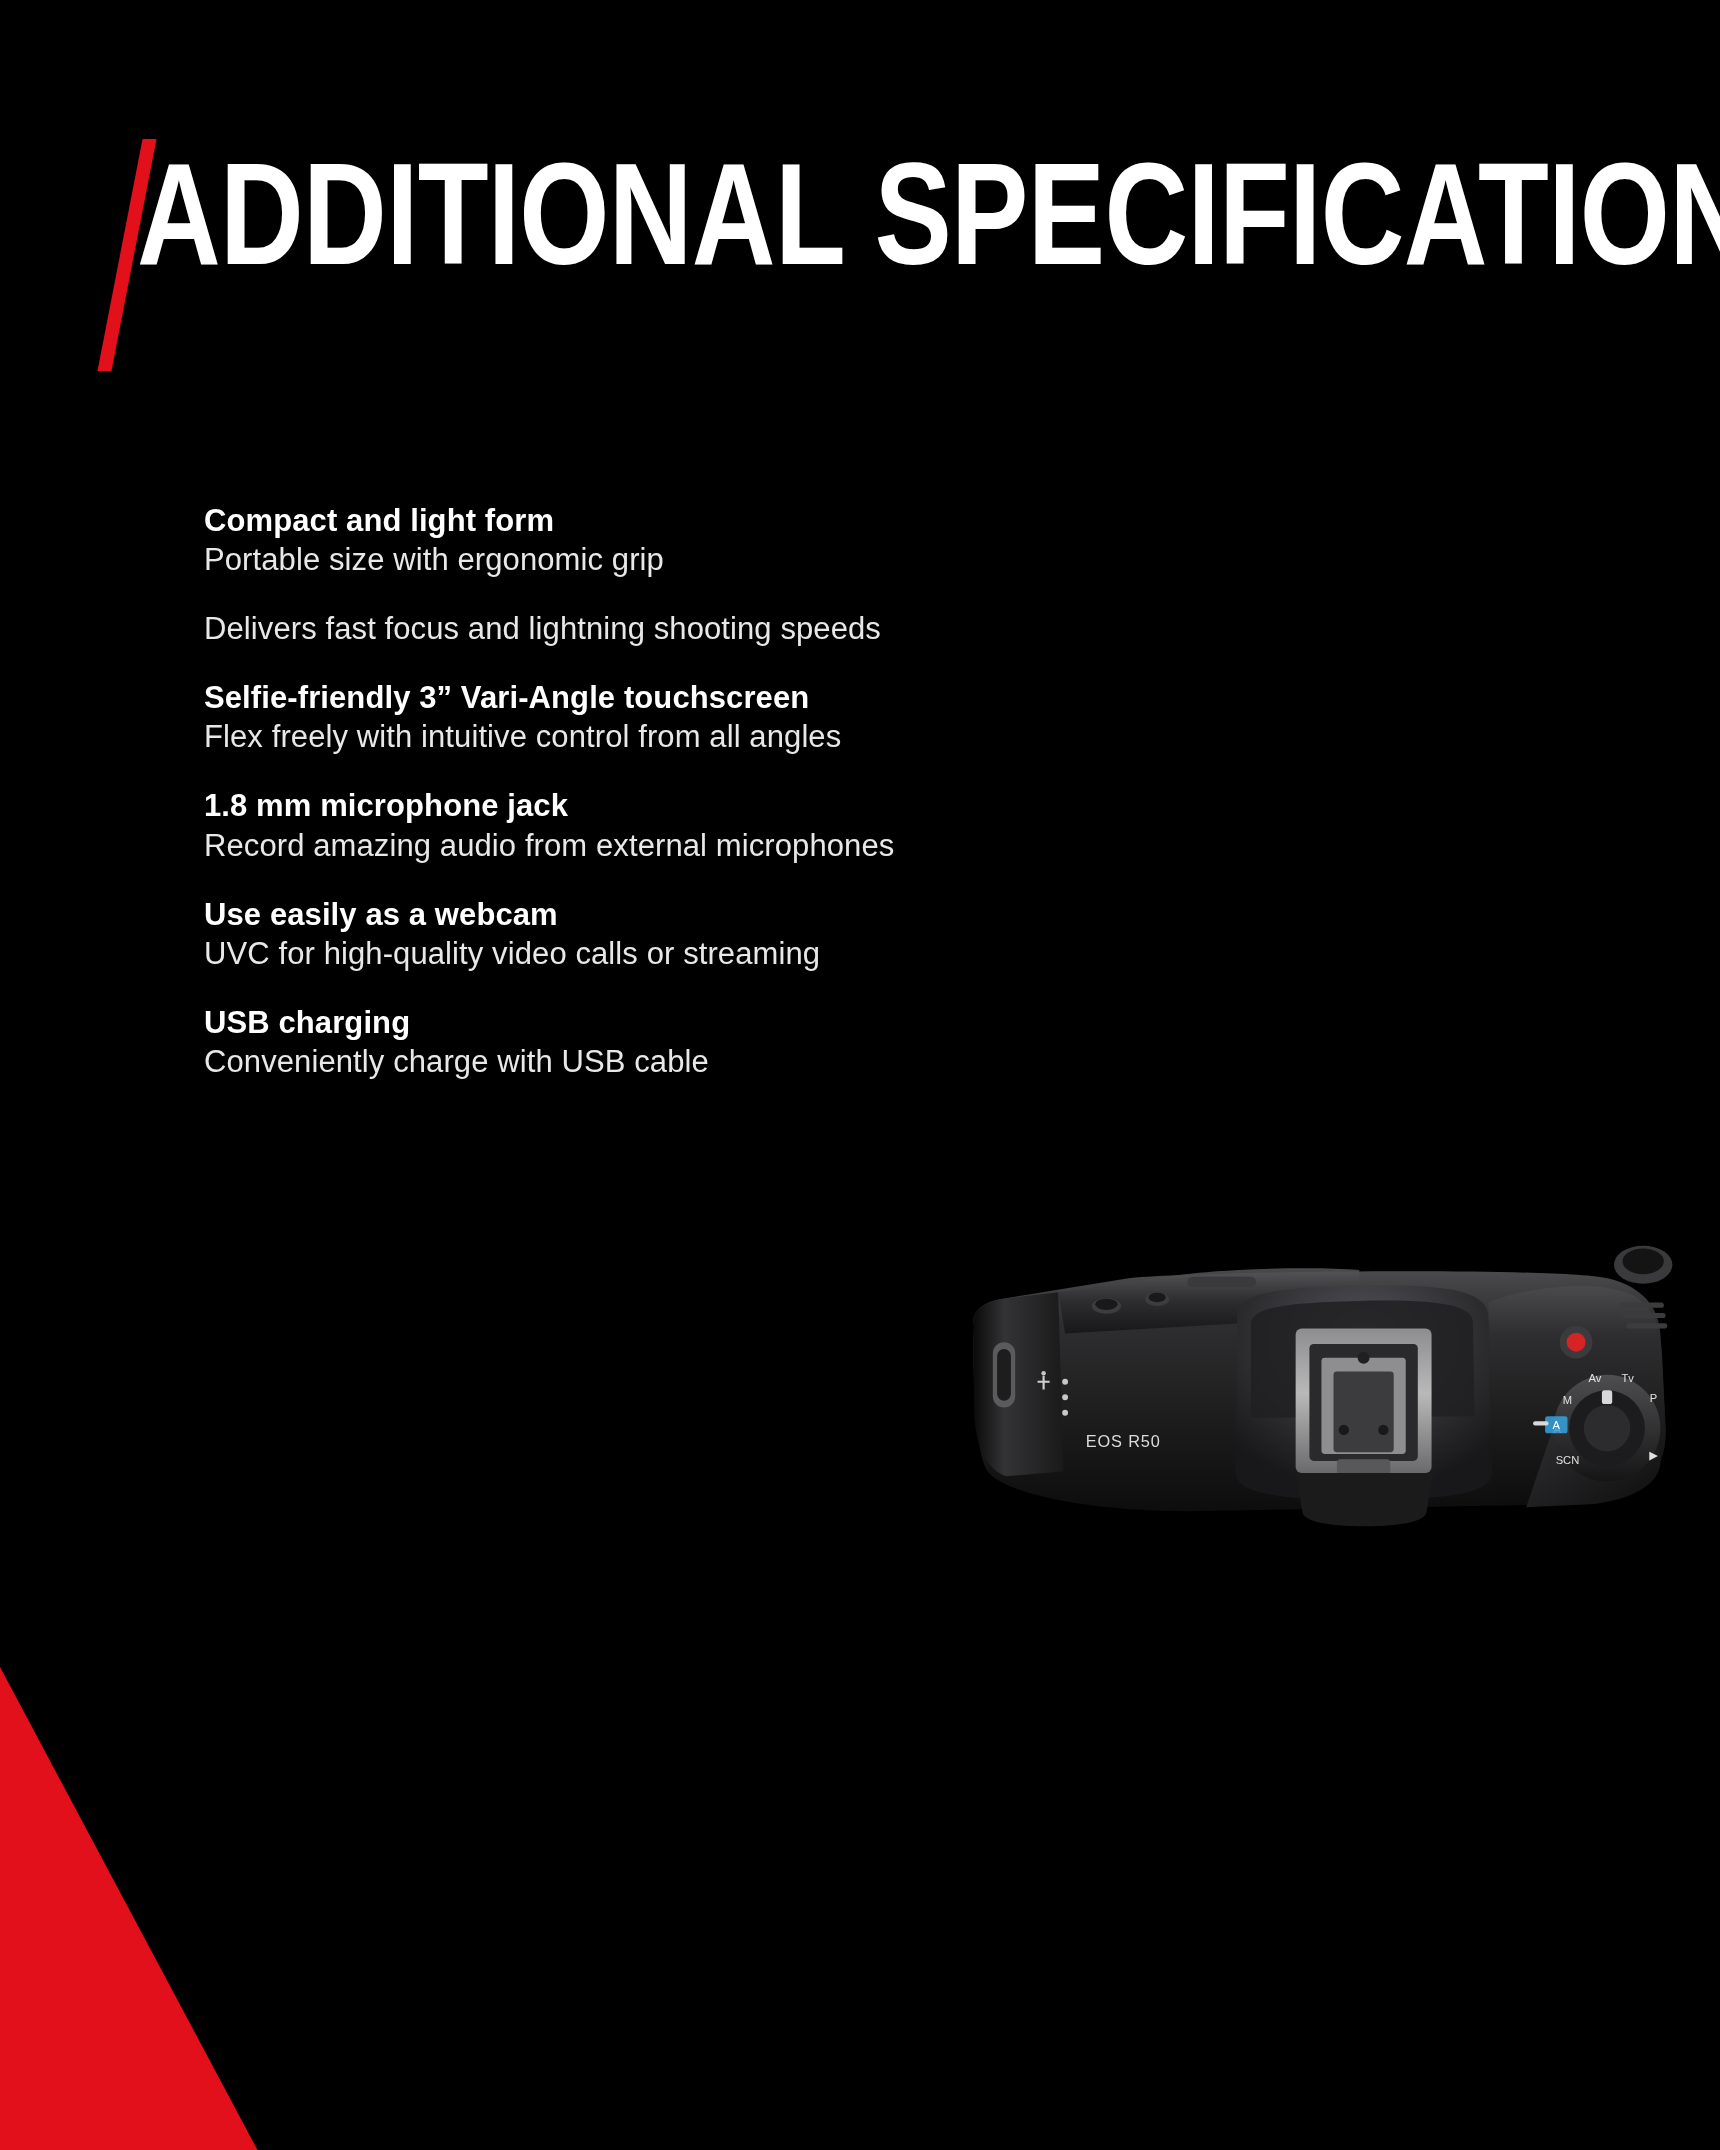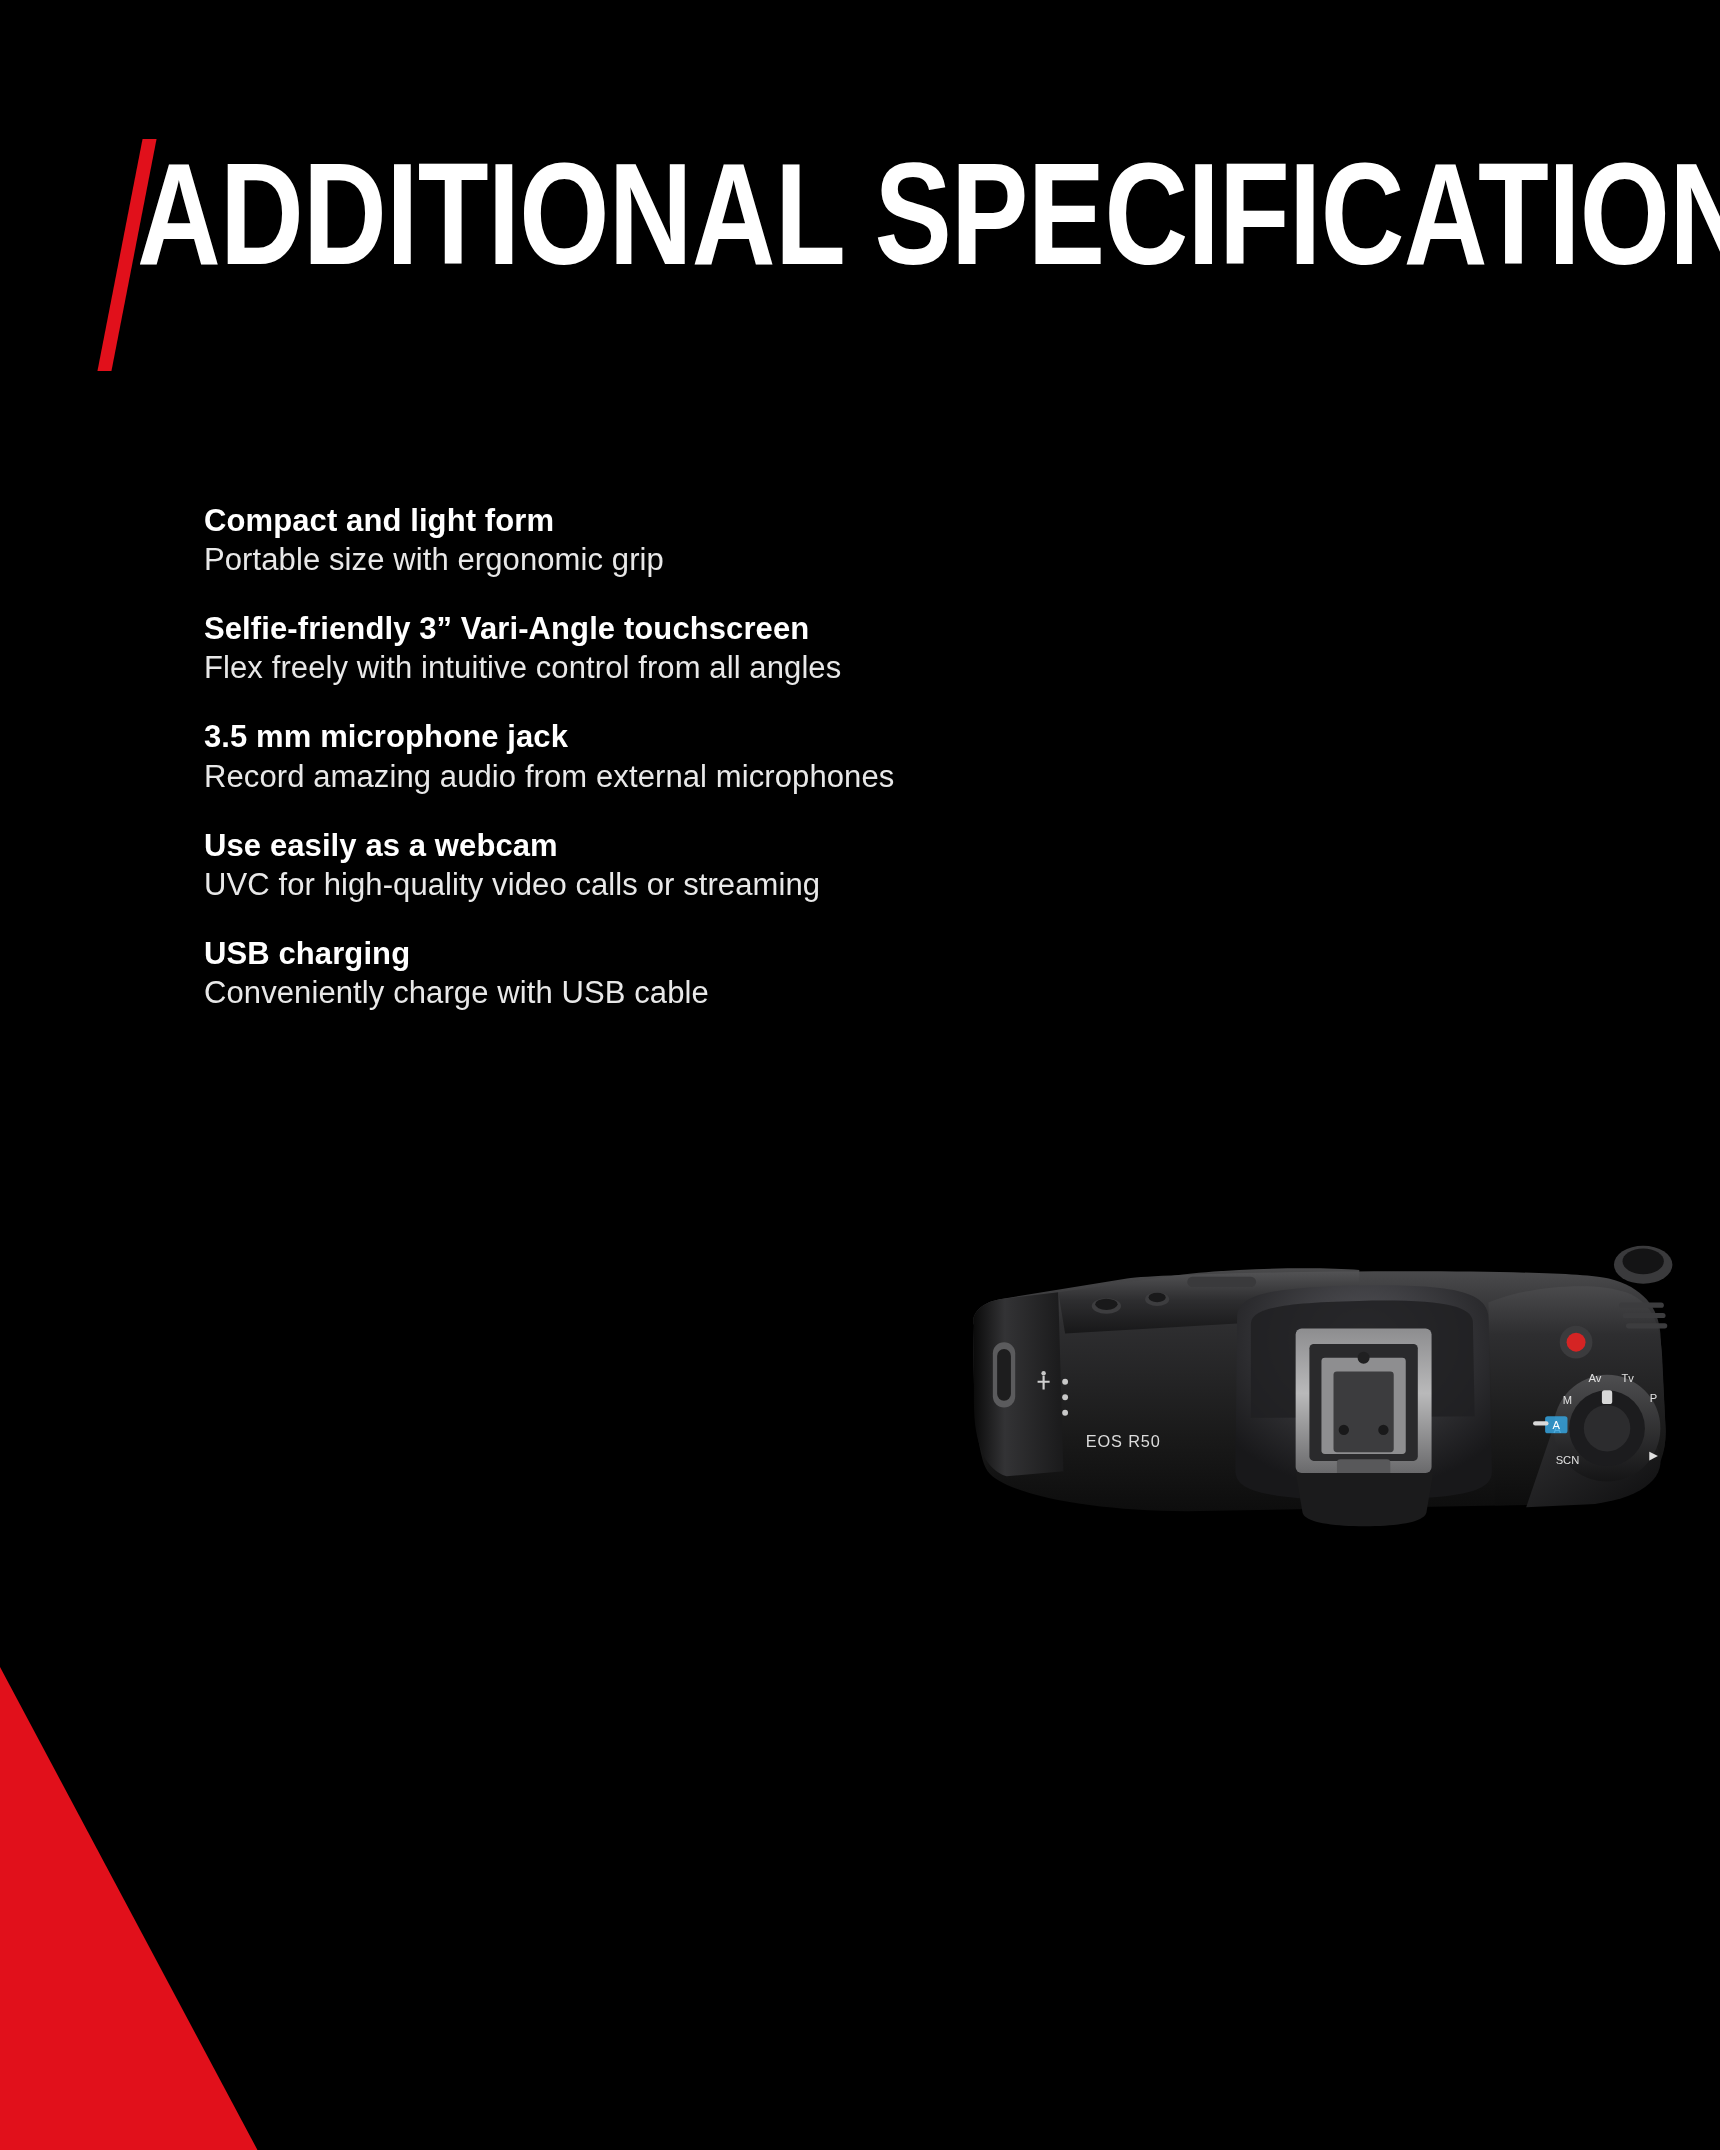--- a/index.html
+++ b/index.html
@@ -116,29 +116,30 @@
 </div>
 
 <div class="spec-list">
 
   <div class="spec-item">
     <p class="spec-title">Compact and light form</p>
     <p class="spec-desc">Portable size with ergonomic grip</p>
   </div>
 
   <div class="spec-item">
+    <p class="spec-desc">Delivers fast focus and lightning shooting speeds</p>
   </div>
 
   <div class="spec-item">
     <p class="spec-title">Selfie-friendly 3” Vari-Angle touchscreen</p>
     <p class="spec-desc">Flex freely with intuitive control from all angles</p>
   </div>
 
   <div class="spec-item">
-    <p class="spec-title">3.5 mm microphone jack</p>
+    <p class="spec-title">1.8 mm microphone jack</p>
     <p class="spec-desc">Record amazing audio from external microphones</p>
   </div>
 
 
   <div class="spec-item">
     <p class="spec-title">Use easily as a webcam</p>
     <p class="spec-desc">UVC for high-quality video calls or streaming</p>
   </div>
 
   <div class="spec-item">

